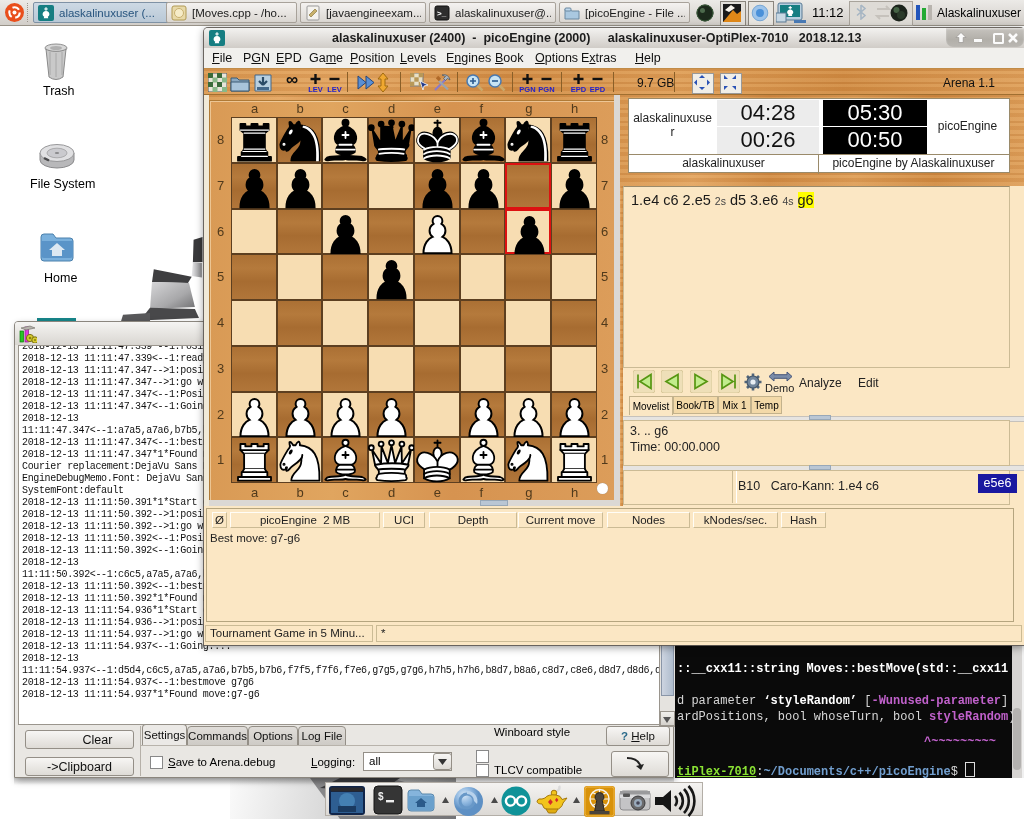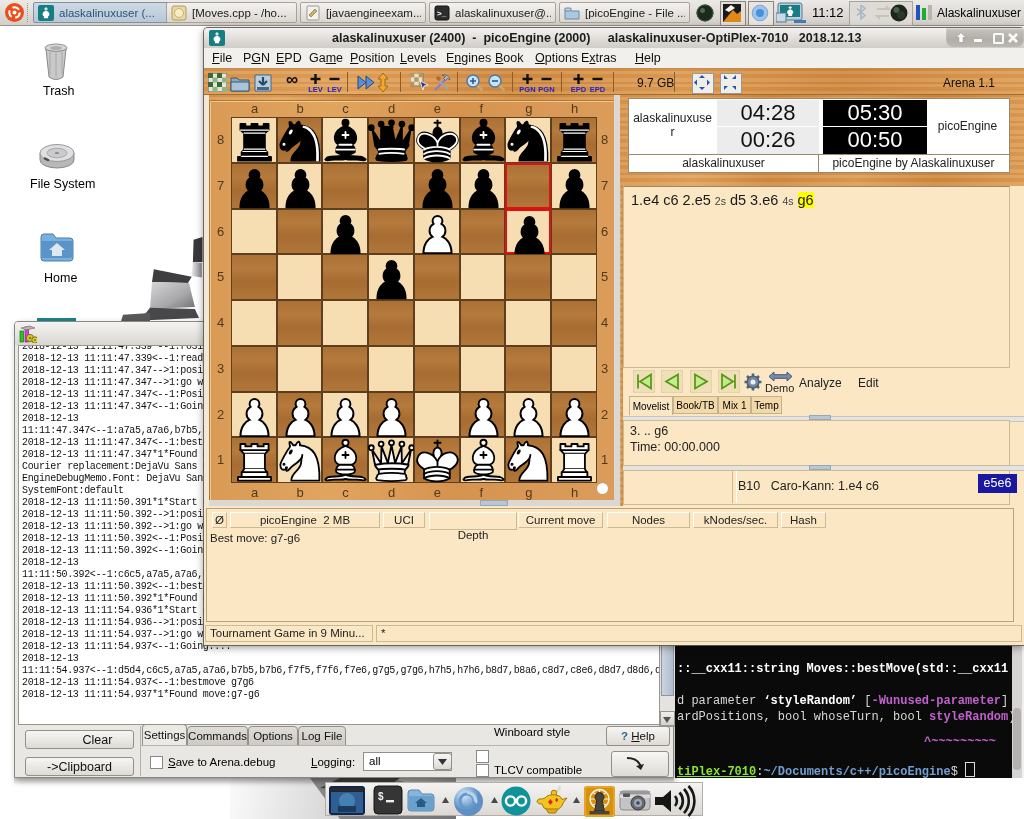--- a/index.html
+++ b/index.html
@@ -789,29 +789,29 @@
  <div class="abs" style="left:114px;top:8px;font-size:12.5px;color:#222;">B10&nbsp;&nbsp; Caro-Kann: 1.e4 c6</div>
  <div class="abs" style="left:354px;top:3px;width:39px;height:19px;background:#1a18a0;color:#fff;font-size:12.5px;text-align:center;padding-top:2px;box-sizing:border-box;">e5e6</div>
 </div>
 <div class="abs" style="left:605px;top:370px;width:22px;height:5px;background:#b9c6d4;border:1px solid #98a8b8;box-sizing:border-box;"></div>
 </div>
 <div id="engpanel">
  <div class="abs" style="left:2px;top:2px;right:10px;bottom:2px;border:1px solid #b5a57f;background:#fbe7c4;"></div>
 <div class="hcell" style="left:8px;top:6px;width:15px;height:16px;font-size:11.5px;padding-top:1px;">Ø</div>
       <div class="hcell" style="left:26px;top:6px;width:150px;height:16px;font-size:11.5px;padding-top:1px;">picoEngine&nbsp; 2 MB</div>
       <div class="hcell" style="left:179px;top:6px;width:42px;height:16px;font-size:11.5px;padding-top:1px;">UCI</div>
-      <div class="hcell" style="left:225px;top:6px;width:88px;height:16px;font-size:11.5px;padding-top:16px;">Depth</div>
+      <div class="hcell" style="left:225px;top:6px;width:88px;height:16px;font-size:11.5px;padding-top:1px;">Depth</div>
       <div class="hcell" style="left:314px;top:6px;width:85px;height:16px;font-size:11.5px;padding-top:1px;">Current move</div>
       <div class="hcell" style="left:403px;top:6px;width:83px;height:16px;font-size:11.5px;padding-top:1px;">Nodes</div>
       <div class="hcell" style="left:489px;top:6px;width:85px;height:16px;font-size:11.5px;padding-top:1px;">kNodes/sec.</div>
       <div class="hcell" style="left:577px;top:6px;width:45px;height:16px;font-size:11.5px;padding-top:1px;">Hash</div>
       <div class="abs" style="left:6px;top:26px;font-size:11.5px;color:#222;">Best move: g7-g6</div>
     </div>
 <div id="astatus">
- <div class="abs" style="left:1px;top:1px;width:168px;height:17px;border:1px solid #cbbb95;background:#fbe7c4;padding:1px 0 0 4px;box-sizing:border-box;">Tournament Game in 9 Minu...</div>
+ <div class="abs" style="left:1px;top:1px;width:168px;height:17px;border:1px solid #cbbb95;background:#fbe7c4;padding:1px 0 0 4px;box-sizing:border-box;">Tournament Game in 5 Minu...</div>
  <div class="abs" style="left:172px;top:1px;width:646px;height:17px;border:1px solid #cbbb95;background:#fbe7c4;padding:1px 0 0 4px;box-sizing:border-box;">*</div>
 </div>
 </div>
 <div class="abs" id="dock">
  <svg class="dicon" style="left:3px;width:36px;height:29px" viewBox="0 0 36 29">
       <rect x="0" y="0" width="36" height="29" rx="3" fill="#10254a"></rect>
       <rect x="1.5" y="1.5" width="33" height="4" rx="1.5" fill="#2a2a2e"></rect>
       <rect x="2" y="6" width="32" height="21" fill="#2e5e92"></rect>
       <circle cx="18" cy="15" r="8" fill="#4a88bc" opacity=".8"></circle>
       <rect x="9" y="20" width="18" height="6" fill="#1a3a60"></rect>

